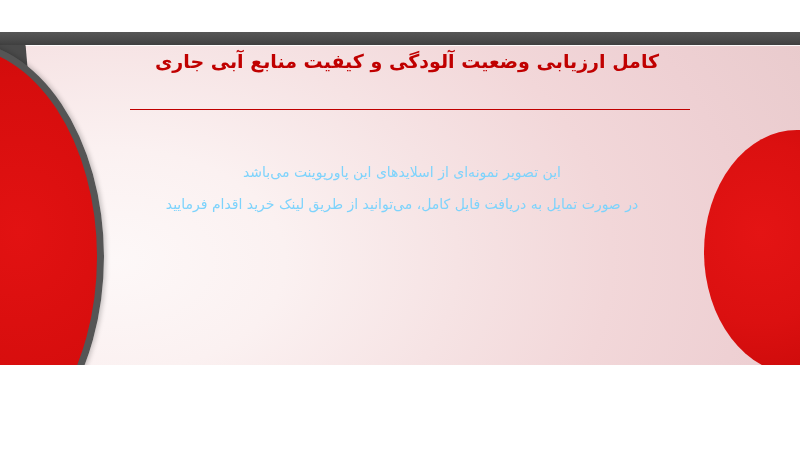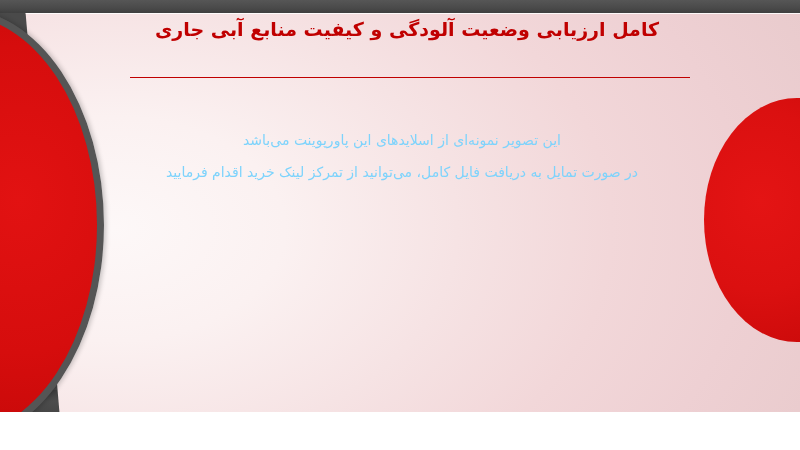--- a/index.html
+++ b/index.html
@@ -3,24 +3,25 @@
 <meta charset="utf-8">
 <style>
   html, body {
     margin: 0;
     padding: 0;
     background: #ffffff;
   }
   #slide {
     position: relative;
     width: 800px;
-    height: 412px;
+    height: 333px;
     overflow: hidden;
     background: #4a4a4a;
     font-family: "DejaVu Sans", sans-serif;
+    margin-top: 32px;
   }
 
   
   .frame-band {
     position: absolute;
     left: 0;
     width: 800px;
     background: linear-gradient(180deg, #565656 0%, #4a4a4a 60%, #3f3f3f 100%);
   }
   .frame-band.top { top: 0; height: 13px; }
@@ -166,16 +167,16 @@
   <div class="oval-right"></div>
   <div class="oval-left"></div>
 
   <div class="title-block">
     <div class="title-line">کامل ارزیابی وضعیت آلودگی و کیفیت منابع آبی جاری</div>
   </div>
   <div class="title-rule"></div>
 
   <div class="body-block">
     <div class="body-line">این تصویر نمونه‌ای از اسلایدهای این پاورپوینت می‌باشد</div>
-    <div class="body-line">در صورت تمایل به دریافت فایل کامل، می‌توانید از تمرکز لینک خرید اقدام فرمایید</div>
+    <div class="body-line">در صورت تمایل به دریافت فایل کامل، می‌توانید از طریق لینک خرید اقدام فرمایید</div>
   </div>
 
 </div>
 
 </body></html>

